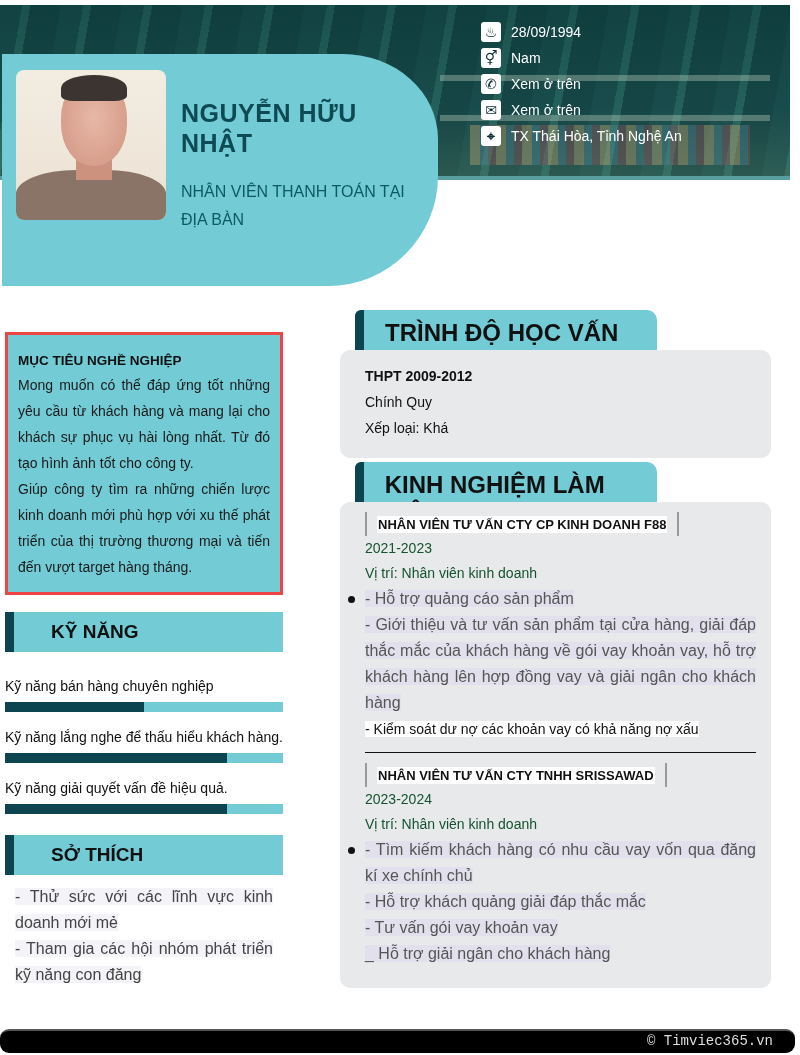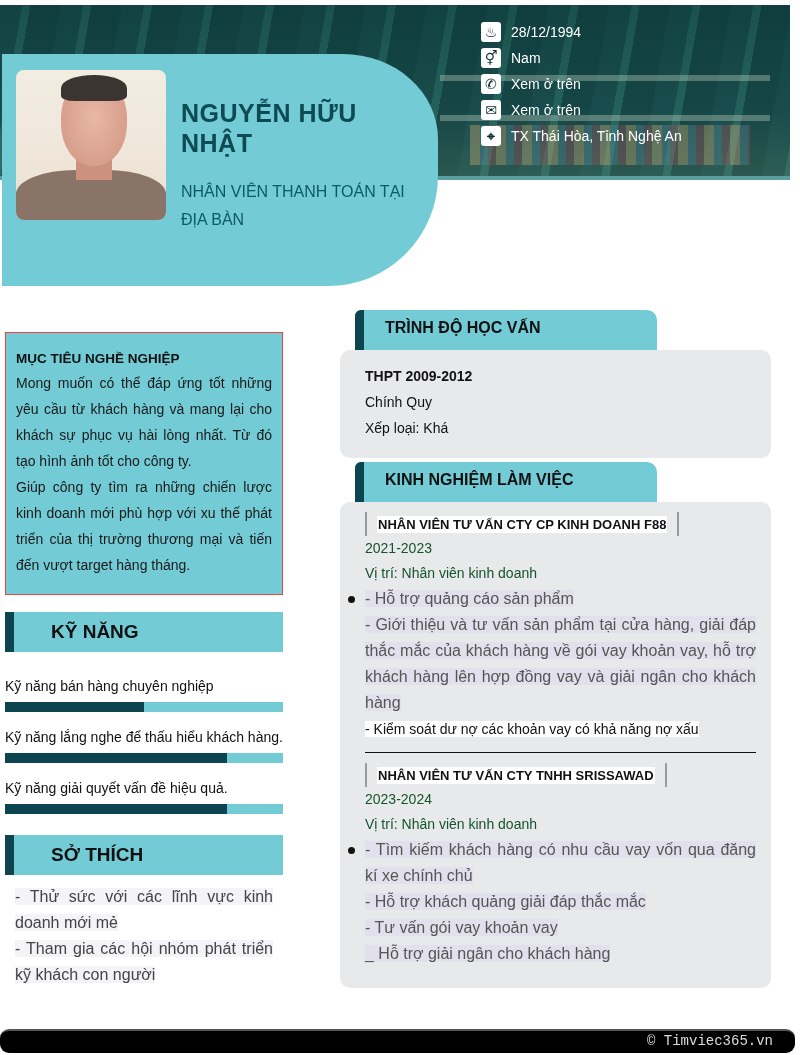--- a/index.html
+++ b/index.html
@@ -53,21 +53,21 @@
   .contact-row { display: flex; align-items: center; height: 26px; }
   .contact-icon {
     width: 20px; height: 20px; background: #ffffff; border-radius: 3px; color: #0d2f35;
     display: flex; align-items: center; justify-content: center; font-size: 14px; font-weight: bold; line-height: 1;
   }
   .contact-text { color: #ffffff; font-size: 14px; margin-left: 10px; }
 
   
   .objective {
     position: absolute; left: 5px; top: 332px; width: 278px; height: 263px;
-    background: #72cbd5; border: 1px solid #ef4444; padding: 18px 10px 0 10px;
+    background: #72cbd5; border: 3px solid #ef4444; padding: 18px 10px 0 10px;
   }
   .objective h3 { font-size: 13.5px; font-weight: bold; color: #111; margin-bottom: 4px; }
   .objective p { font-size: 14px; line-height: 26px; text-align: justify; color: #1a1a1a; }
 
   .section-head {
     position: absolute; background: #72cbd5; display: flex; align-items: center; gap: 16px;
   }
   .section-head .bar { width: 9px; height: 100%; background: #0c4550; }
   .section-head .title { font-weight: bold; font-size: 19px; color: #111; margin-left: 21px; }
 
@@ -80,21 +80,21 @@
   .hobbies { position: absolute; left: 15px; top: 884px; width: 258px; }
   .hobbies p { font-size: 16px; line-height: 26px; color: #444; text-align: justify; }
   .hobbies span.hl { background: #f3f3f8; }
 
   
   .r-head {
     position: absolute; left: 355px; width: 302px; height: 42px; background: #72cbd5;
     border-top-left-radius: 6px; border-top-right-radius: 10px; display: flex; align-items: flex-start;
   }
   .r-head .bar { width: 9px; height: 100%; background: #0c4550; border-top-left-radius: 6px; }
-  .r-head .title { font-weight: bold; font-size: 16px; color: #111; margin-left: 21px; margin-top: 9px; }
+  .r-head .title { font-weight: bold; font-size: 24px; color: #111; margin-left: 21px; margin-top: 9px; }
 
   .r-card {
     position: absolute; left: 340px; width: 431px; background: #e8e9eb; border-radius: 10px;
   }
   .edu-card { top: 350px; height: 108px; padding: 14px 25px; }
   .edu-card .school { font-weight: bold; font-size: 14px; line-height: 25px; }
   .edu-card .line { font-size: 14px; line-height: 26px; }
 
   .exp-card { top: 502px; height: 486px; padding: 10px 15px 11px 25px; }
   .job-head {
@@ -139,21 +139,21 @@
   <div class="head"></div>
   <div class="hair"></div>
 </div>
 
 <div class="name">NGUYỄN HỮU NHẬT</div>
 <div class="job-title">NHÂN VIÊN THANH TOÁN TẠI ĐỊA BÀN</div>
 
 <div class="contact">
   <div class="contact-row">
     <span class="contact-icon">♨</span>
-    <span class="contact-text">28/12/1994</span>
+    <span class="contact-text">28/09/1994</span>
   </div>
   <div class="contact-row">
     <span class="contact-icon">⚥</span>
     <span class="contact-text">Nam</span>
   </div>
   <div class="contact-row">
     <span class="contact-icon">✆</span>
     <span class="contact-text">Xem ở trên</span>
   </div>
   <div class="contact-row">
@@ -198,21 +198,21 @@
   </div>
 </div>
 
 <div class="section-head" style="left:5px; top:835px; width:278px; height:40px;">
   <div class="bar"></div>
   <div class="title">SỞ THÍCH</div>
 </div>
 
 <div class="hobbies">
   <p><span class="hl">- Thử sức với các lĩnh vực kinh doanh mới mẻ</span></p>
-  <p><span class="hl">- Tham gia các hội nhóm phát triển kỹ khách con người</span></p>
+  <p><span class="hl">- Tham gia các hội nhóm phát triển kỹ năng con đăng</span></p>
 </div>
 
 <div class="r-head" style="top:310px;">
   <div class="bar"></div>
   <div class="title">TRÌNH ĐỘ HỌC VẤN</div>
 </div>
 <div class="r-card edu-card">
   <div class="school">THPT 2009-2012</div>
   <div class="line">Chính Quy</div>
   <div class="line">Xếp loại: Khá</div>

